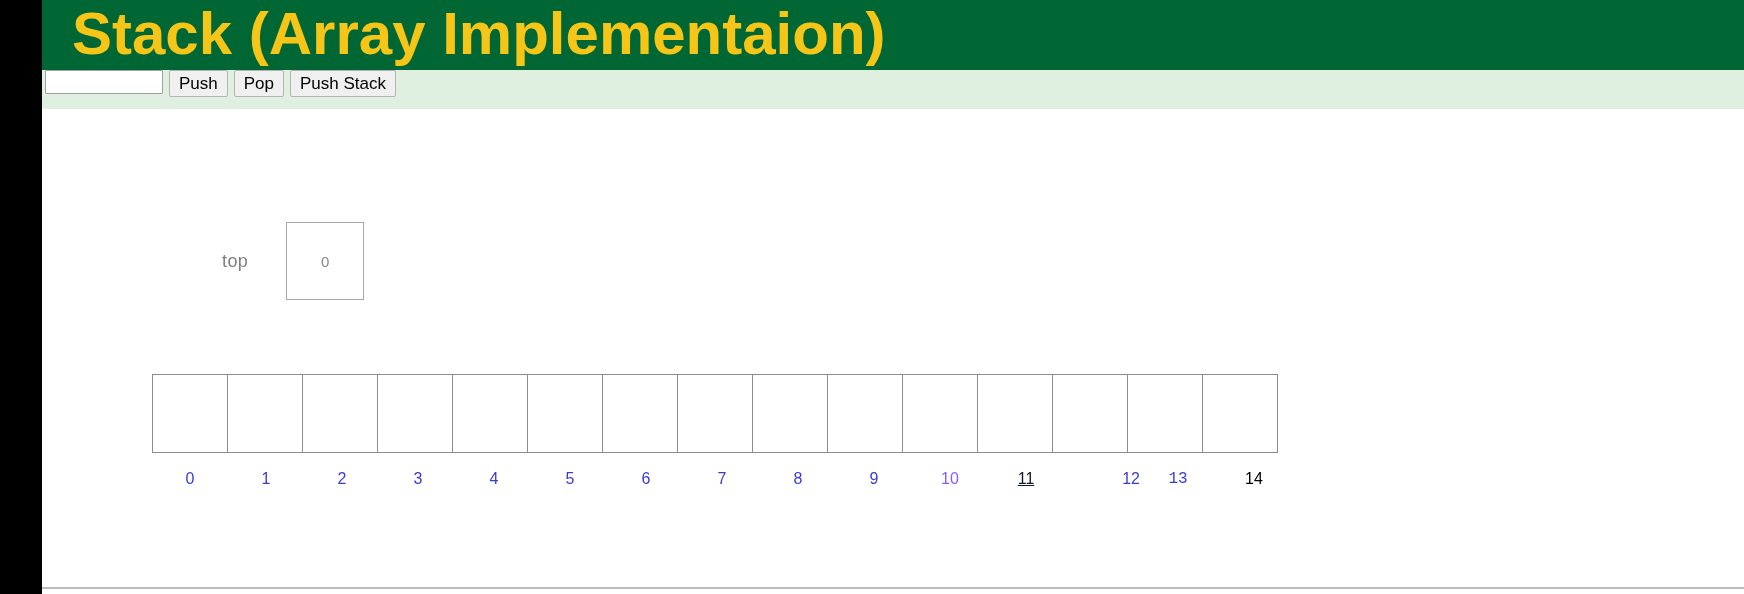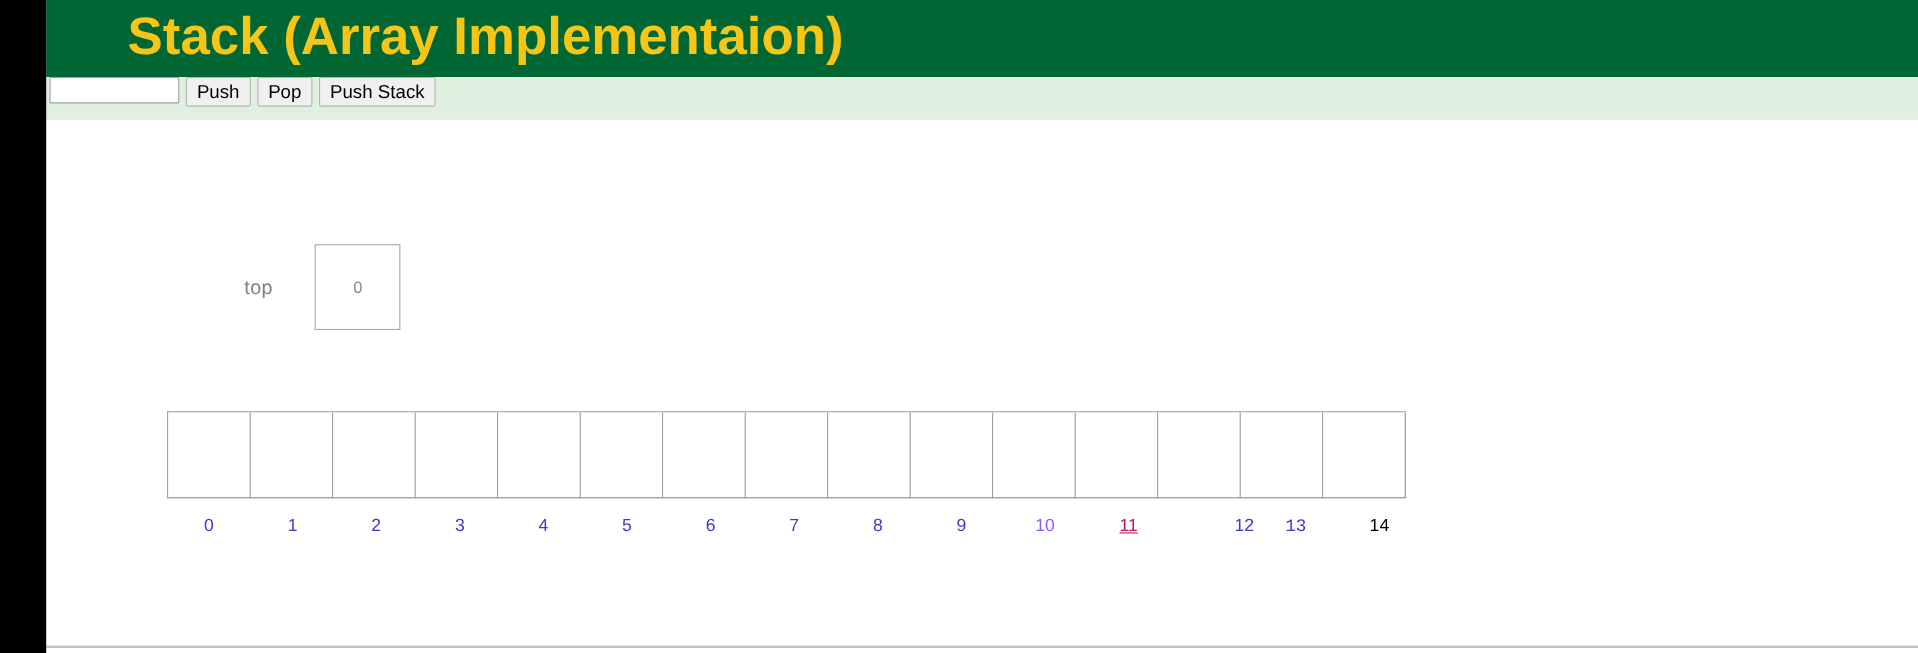--- a/index.html
+++ b/index.html
@@ -43,25 +43,24 @@
     background: #006633;
     overflow: hidden;
   }
   #header-title {
     position: absolute;
     left: 30px;
     top: -1px;
     color: #f5c518;
     font-family: "Liberation Sans", sans-serif;
     font-weight: bold;
-    font-size: 48px;
+    font-size: 60px;
     line-height: 70px;
     letter-spacing: 0px;
     white-space: nowrap;
-    margin-left: 44px;
   }
 
   
   #toolbar {
     position: absolute;
     left: 0; top: 70px;
     width: 1702px;
     height: 39px;
     background: #dff0e0;
     display: flex;
@@ -240,21 +239,21 @@
           <div class="array-index" style="color: rgb(59, 59, 209);">1</div>
           <div class="array-index" style="color: rgb(59, 59, 209);">2</div>
           <div class="array-index" style="color: rgb(59, 59, 209);">3</div>
           <div class="array-index" style="color: rgb(59, 59, 209);">4</div>
           <div class="array-index" style="color: rgb(59, 59, 209);">5</div>
           <div class="array-index" style="color: rgb(59, 59, 209);">6</div>
           <div class="array-index" style="color: rgb(59, 59, 209);">7</div>
           <div class="array-index" style="color: rgb(59, 59, 209);">8</div>
           <div class="array-index" style="color: rgb(59, 59, 209);">9</div>
           <div class="array-index" style="color: #8b5cf6;">10</div>
-          <div class="array-index" style="color: #be185d; text-decoration: underline;">11</div>
+          <div class="array-index" style="color: #0f172a; text-decoration: underline;">11</div>
           <div class="array-index" style="color: rgb(59, 59, 209); text-align: right;">12</div>
           <div class="array-index" style="color: rgb(59, 59, 209); font-family: Liberation Mono, monospace;">13</div>
           <div class="array-index" style="color: #000000;">14</div>
         </div>
     </div>
 
   </div>
 
   <div id="bottom-rule" style="background: rgb(189, 189, 189);"></div>
 

